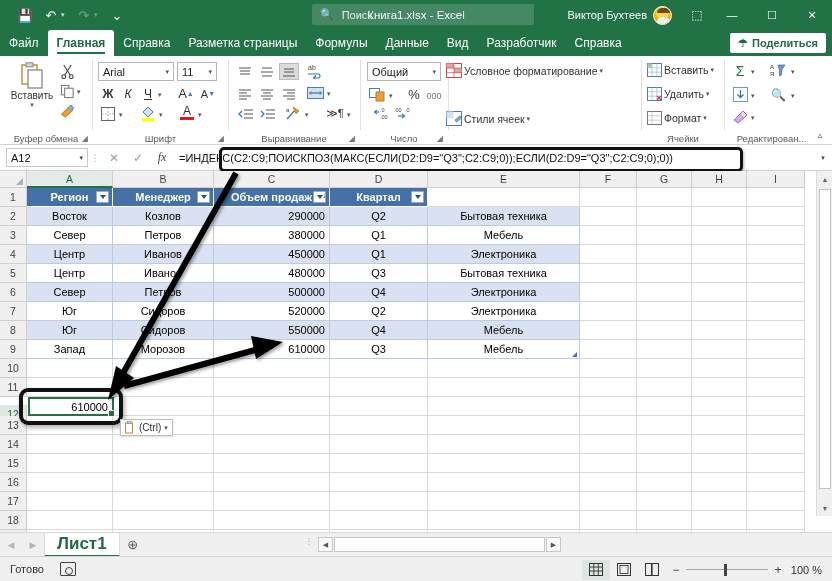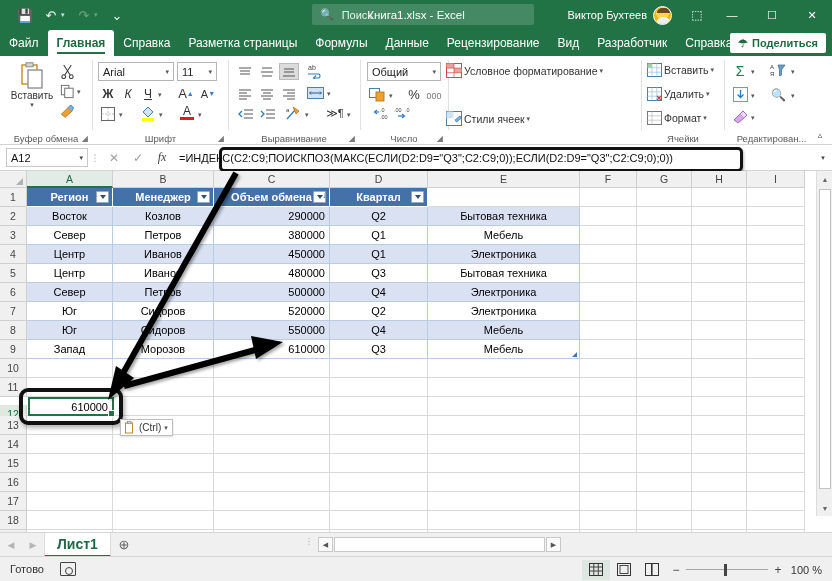--- a/index.html
+++ b/index.html
@@ -222,21 +222,21 @@
   .vsb .thumb{ position:absolute; left:2px; top:18px; width:12px; height:300px; background:#fff; border:1px solid #c4c4c4;}
 
   
   .sheetbar{
     position:absolute; left:0; top:532px; width:832px; height:24px;
     background:#f0f0f0; border-top:1px solid #d6d6d6; display:flex; align-items:center;
   }
   .navarrow{ width:22px; text-align:center; color:#b5b5b5; font-size:9px; }
   .sheettab{
     height:24px; padding:0 12px; display:flex; align-items:center;
-    font-size:14px; color:#1e6b41; font-weight:bold; background:#fff;
+    font-size:17px; color:#1e6b41; font-weight:bold; background:#fff;
     border-bottom:2px solid #217346; border-left:1px solid #dcdcdc; border-right:1px solid #dcdcdc;
   }
   .addsheet{ width:26px; text-align:center; color:#5d5d5d; font-size:13px; }
   .hsb-track{
     position:absolute; left:318px; top:3px; width:243px; height:17px;
     background:#f0f0f0; display:flex; align-items:center;
   }
   .hsb-arw{ width:15px;height:15px; display:flex;align-items:center;justify-content:center;
     color:#555; font-size:7px; border:1px solid #c8c8c8; background:#fafafa;}
   .hsb-thumb{ flex:1; height:15px; background:#fff; border:1px solid #c8c8c8; margin:0 1px;}
@@ -295,21 +295,20 @@
     </div>
   </div>
 
   <div class="tabstrip">
     <div class="rtab">Файл</div>
     <div class="rtab active">Главная</div>
     <div class="rtab">Справка</div>
     <div class="rtab">Разметка страницы</div>
     <div class="rtab">Формулы</div>
     <div class="rtab">Данные</div>
-    <div class="rtab">Рецензирование</div>
     <div class="rtab">Вид</div>
     <div class="rtab">Разработчик</div>
     <div class="rtab">Справка</div>
     <div class="share-btn">
       <span class="share-ico">☂</span>
       <span>Поделиться</span>
     </div>
   </div>
 
   <div class="ribbon">
@@ -804,21 +803,21 @@
 
     <div class="cell hdr" style="left:27px;top:17px;width:86px;">
       <span>Регион</span>
       <span class="filt"></span>
     </div>
     <div class="cell hdr" style="left:113px;top:17px;width:101px;">
       <span>Менеджер</span>
       <span class="filt"></span>
     </div>
     <div class="cell hdr" style="left:214px;top:17px;width:116px;">
-      <span>Объем обмена</span>
+      <span>Объем продаж</span>
       <span class="filt sorted"></span>
     </div>
     <div class="cell hdr" style="left:330px;top:17px;width:98px;">
       <span>Квартал</span>
       <span class="filt"></span>
     </div>
 
     <div id="datarows">
         <div class="cell tbl ctr band" style="left:27px;top:36px;width:86px;">Восток</div>
         <div class="cell tbl ctr band" style="left:113px;top:36px;width:101px;">Козлов</div>

